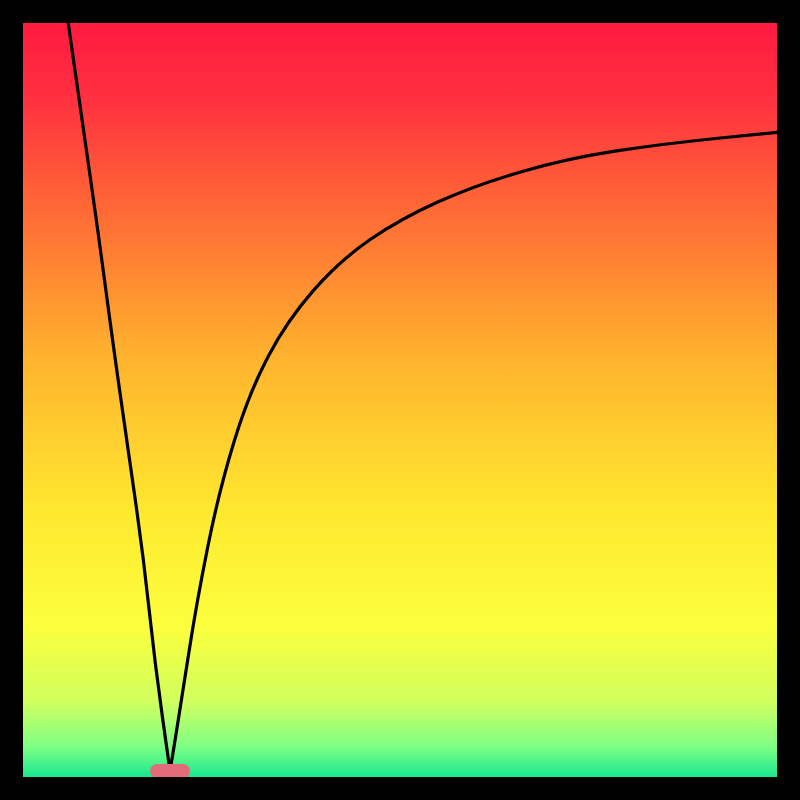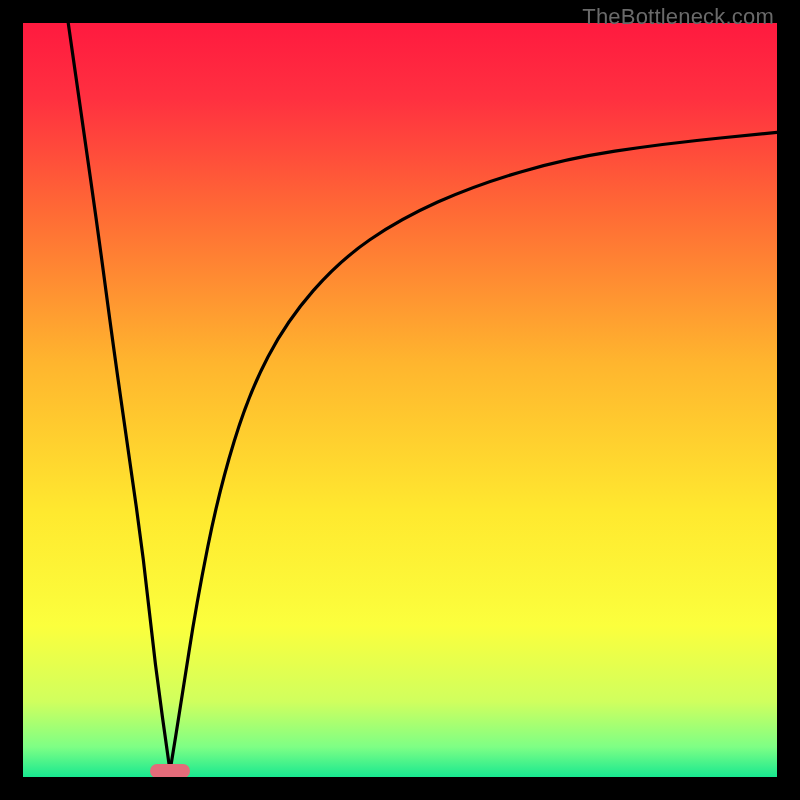--- a/index.html
+++ b/index.html
@@ -55,21 +55,20 @@
     stroke: #000;
     stroke-width: 3.2;
     stroke-linecap: round;
   }
 </style>
 </head>
 <body>
 
 <div class="frame">
 
-  <div class="watermark">TheBottleneck.com</div>
 
   <div class="plot">
     <svg width="754" height="754" viewBox="0 0 754 754" preserveAspectRatio="none" style="position:absolute;left:0;top:0;z-index:1;">
       <defs>
         <linearGradient id="bg" x1="0" y1="0" x2="0" y2="1">
             <stop offset="0%" stop-color="#ff1a3f"></stop>
             <stop offset="10%" stop-color="#ff3040"></stop>
             <stop offset="25%" stop-color="#ff6a35"></stop>
             <stop offset="45%" stop-color="#ffb52e"></stop>
             <stop offset="65%" stop-color="#ffe92f"></stop>

